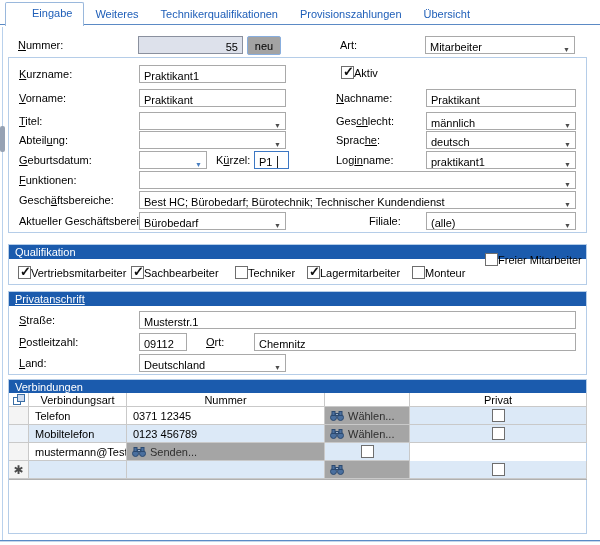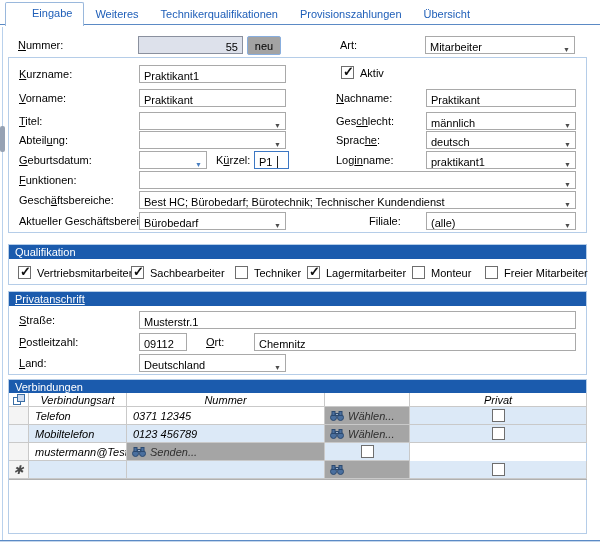--- a/index.html
+++ b/index.html
@@ -29,31 +29,31 @@
   .field.ro .val { margin-left:auto; }
   .field.focus { border-color:#3c77c3; }
   .caret { width:1px; height:12px; background:#222; margin-left:1px; }
   .arr { margin-left:auto; font-size:7px; color:#4d4d4d; padding:0 4px; line-height:1; }
   .arr.blue { color:#4a7fc1; }
   .btn-neu { position:absolute; height:19px; background:#a3a3a3; border:1px solid #88aede; border-radius:2px;
              font:inherit; color:#000; text-align:center; }
   .cb { position:relative; display:inline-block; width:13px; height:13px; background:#fff;
         border:1px solid #6e6e6e; flex:none; }
   .cb.checked::after { content:"\2713"; position:absolute; left:1px; top:-3px; font-size:13px; font-weight:bold; color:#101010; }
-  .cbrow { position:absolute; display:flex; align-items:center; gap:6px; white-space:nowrap; }
+  .cbrow { position:absolute; display:flex; align-items:center; white-space:nowrap; }
 
   
   .gbox { position:absolute; border:1px solid #b5cde8; background:#fff; }
   .ghead { position:absolute; left:0; top:0; right:0; height:14px; background:#1b5bad; color:#fff;
            padding:1px 6px 0 6px; line-height:13px; }
   .ghead.ul { text-decoration:underline; }
 
   
   .vtable { position:absolute; left:0px; top:13px; width:578px; border-bottom:1px solid #b0b0b0; }
-  .vrow { display:grid; grid-template-columns:20px 98px 198px 85px 177px;font-style:italic; }
+  .vrow { display:grid; grid-template-columns:20px 98px 198px 85px 177px; }
   .vrow > div { border-right:1px solid #c9c9c9; border-bottom:1px solid #c9c9c9; height:18px;
                 display:flex; align-items:center; overflow:hidden; }
   .vrow.head > div { height:14px; justify-content:center; background:#fff; }
   .vrow > .gut { background:#f4f4f4; justify-content:center; }
   .vrow > .cell { padding-left:6px; }
   .vrow > .act { background:#a5a5a5; color:#2f2f2f; padding-left:5px; gap:4px; cursor:default; }
   .vrow > .priv { justify-content:center; background:#dce9f7; }
   .vrow.alt > div { background:#dce9f7; }
   .vrow.alt > .act { background:#a5a5a5; }
   .vrow.alt > .gut { background:#eef3f9; }
@@ -187,21 +187,21 @@
         <span>Techniker</span>
       </span>
     <span class="cbrow" style="left:298px;top:21px">
         <span class="cb checked"></span>
         <span>Lagermitarbeiter</span>
       </span>
     <span class="cbrow" style="left:403px;top:21px">
         <span class="cb"></span>
         <span>Monteur</span>
       </span>
-    <span class="cbrow" style="left:476px;top:21px">
+    <span class="cbrow" style="left:476px;top:8px">
         <span class="cb"></span>
         <span>Freier Mitarbeiter</span>
       </span>
   </div>
 
   <div class="gbox" style="left:8px;top:291px;width:579px;height:84px">
     <div class="ghead ul">Privatanschrift</div>
     <span class="lbl" style="left:10px;top:22px"><span></span><span class="key">S</span><span>traße:</span></span>
     <div class="field" style="left:130px;top:19px;width:437px">
         <span class="val">Musterstr.1</span>

